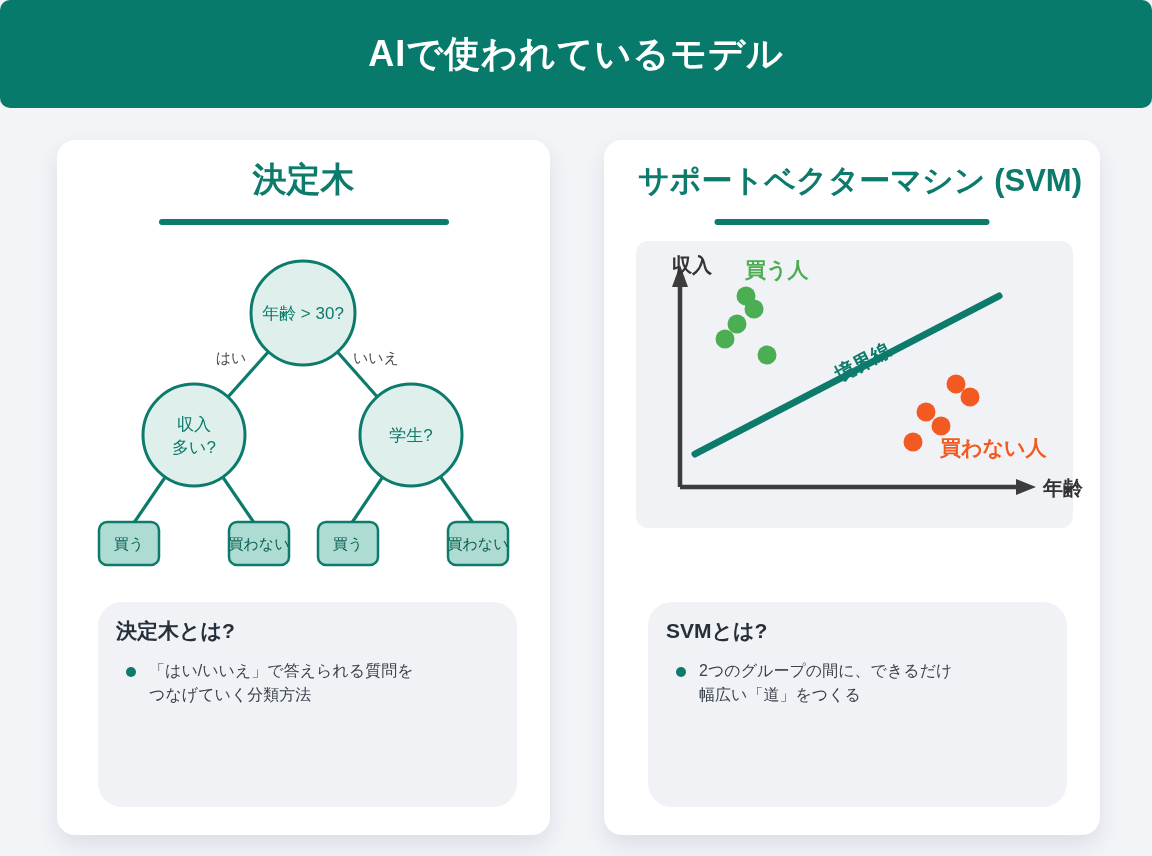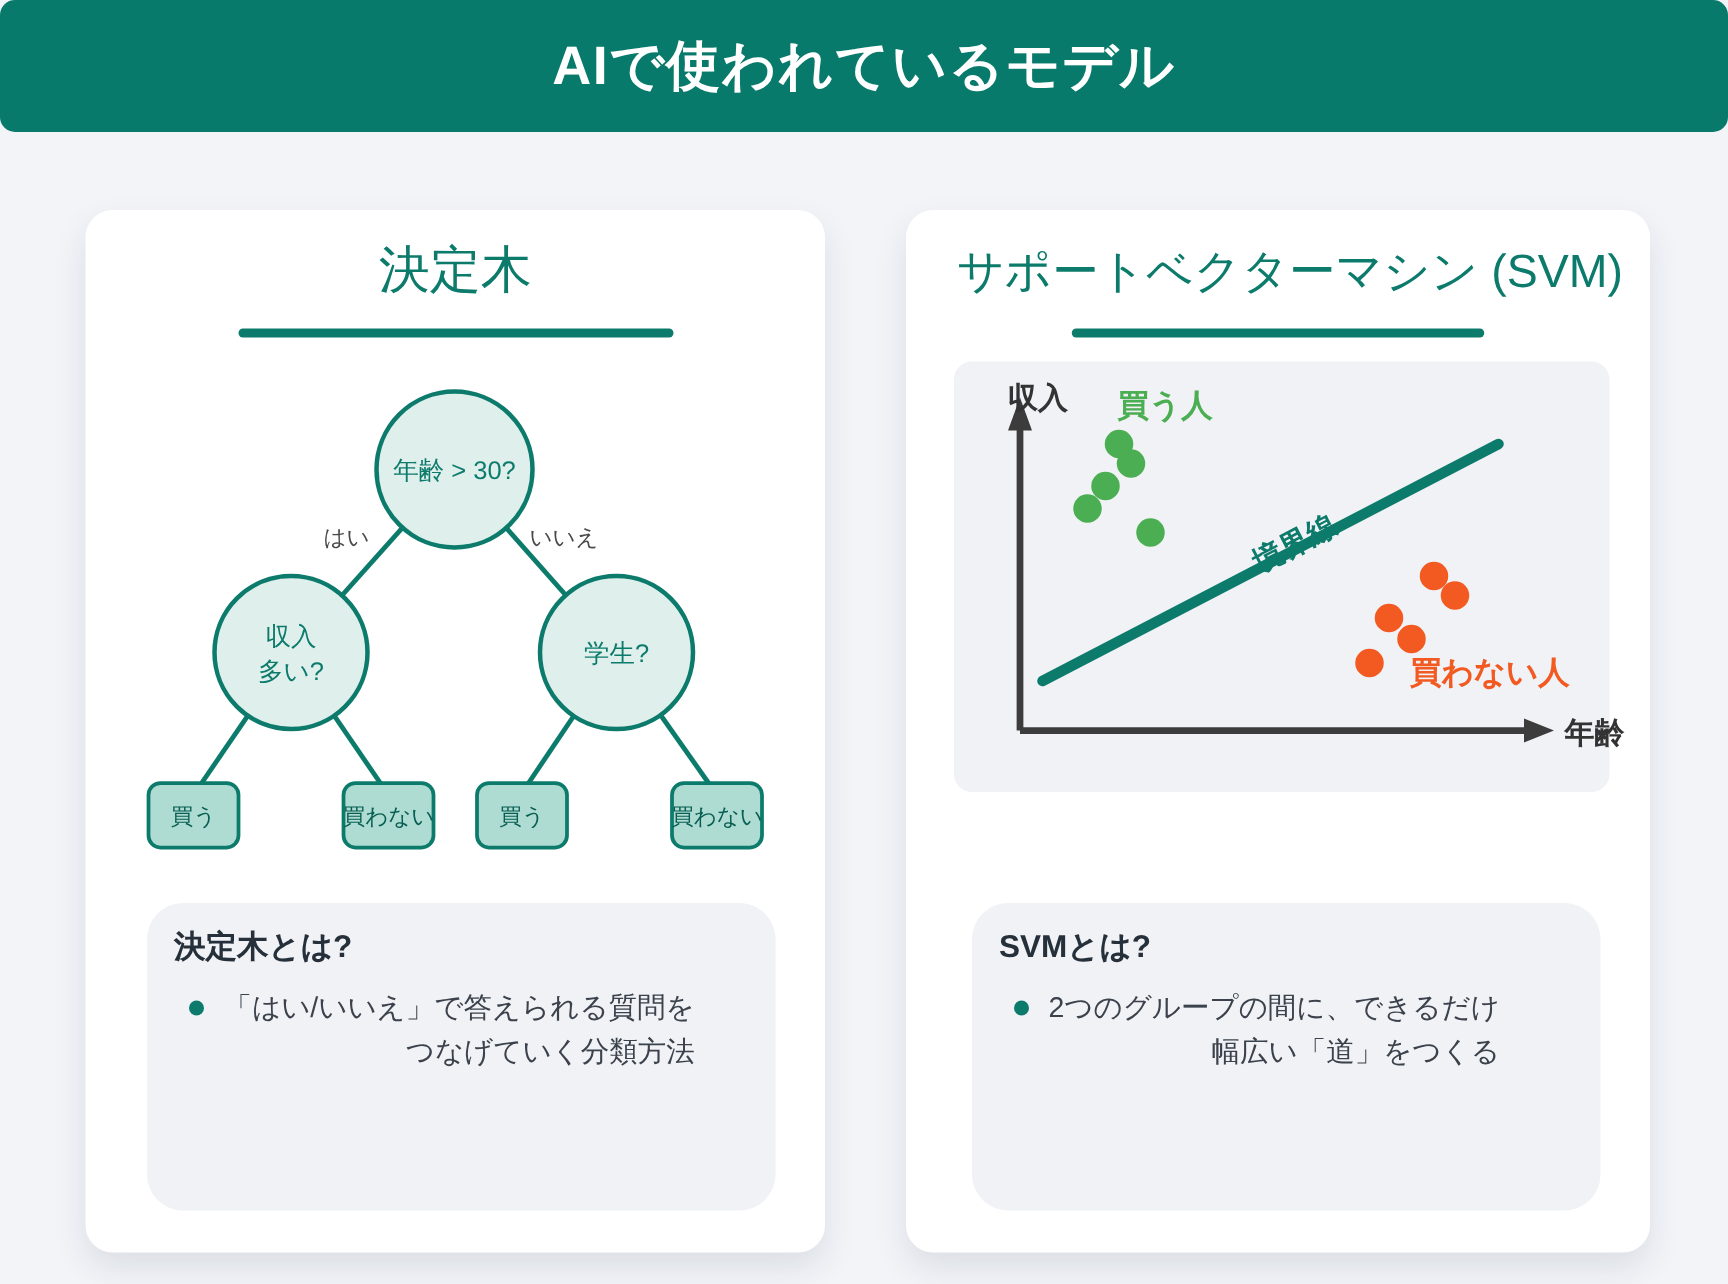--- a/index.html
+++ b/index.html
@@ -3,36 +3,36 @@
 <meta charset="utf-8">
 <style>
   * { box-sizing: border-box; }
   html,body { margin:0; padding:0; }
   body {
     width:1152px; height:856px; position:relative; overflow:hidden;
     background:#F2F4F8;
     font-family:"Liberation Sans", sans-serif;
   }
   .banner {
-    position:absolute; top:0; left:0; width:1152px; height:88px;
+    position:absolute; top:0; left:0; width:1152px; height:108px;
     background:#087A6B; border-radius:10px;
     display:flex; align-items:center; justify-content:center;
   }
   .banner h1 {
     margin:0; color:#ffffff; font-size:36px; font-weight:bold; letter-spacing:1px;
   }
   .card {
     position:absolute; top:140px; height:695px; background:#ffffff;
     border-radius:18px; box-shadow:0 10px 22px rgba(30,40,60,.10);
   }
   .card-left  { left:57px;  width:493px; }
   .card-right { left:604px; width:496px; }
   .card-title {
     position:absolute; top:17px; left:0; right:0; margin:0;
-    text-align:center; color:#0C7B6B; font-size:34px; font-weight:normal;
+    text-align:center; color:#0C7B6B; font-size:34px; font-weight:bold;
     white-space:nowrap;
   }
   .card-right .card-title { font-size:31px; top:20px;padding-left:16px; }
   .underline {
     position:absolute; top:79px; left:50%; transform:translateX(-50%);
     height:6px; background:#0C7B6B; border-radius:3px;
   }
   .card-left  .underline { width:290px; }
   .card-right .underline { width:275px; }
 
@@ -53,23 +53,22 @@
   .card-left  .info-box { left:41px; }
   .card-right .info-box { left:44px; }
   .info-title { margin:0 0 14px; font-size:21px; font-weight:bold; color:#26303B; }
   .bullet { display:flex; gap:13px; padding-left:10px; margin:0 0 21px; }
   .bullet.mb-sm { margin-bottom:7px; }
   .bullet:last-child { margin-bottom:0; }
   .dot { width:10px; height:10px; border-radius:50%; flex:none; margin-top:8px; }
   .dot.teal   { background:#0C7B6B; }
   .dot.orange { background:#F25A22; }
   .bullet p {
-    margin:0; font-size:19px; line-height:1.5; color:#3B424C;
+    margin:0; font-size:16px; line-height:1.5; color:#3B424C;
     white-space:pre-line;
-    text-align:right;
   }
 </style>
 </head>
 <body>
 
 <header class="banner">
   <h1>AIで使われているモデル</h1>
 </header>
 
 <section class="card card-left">

